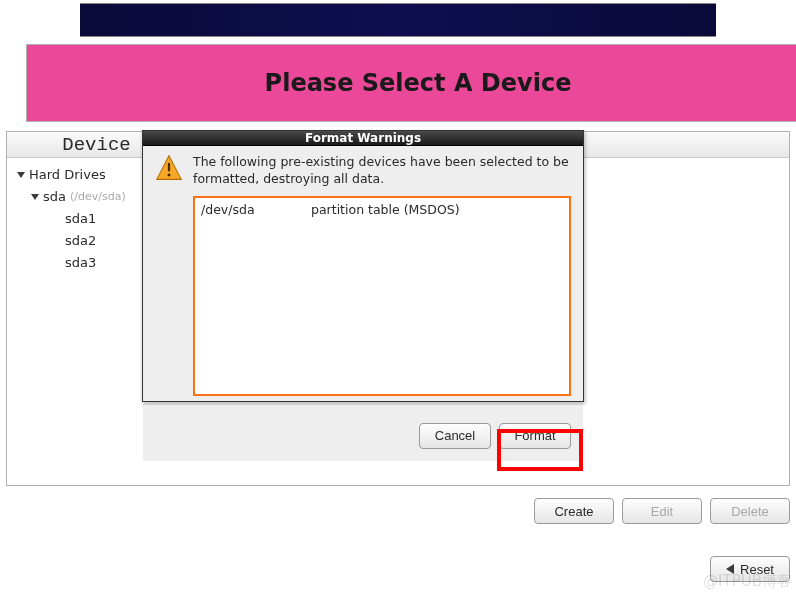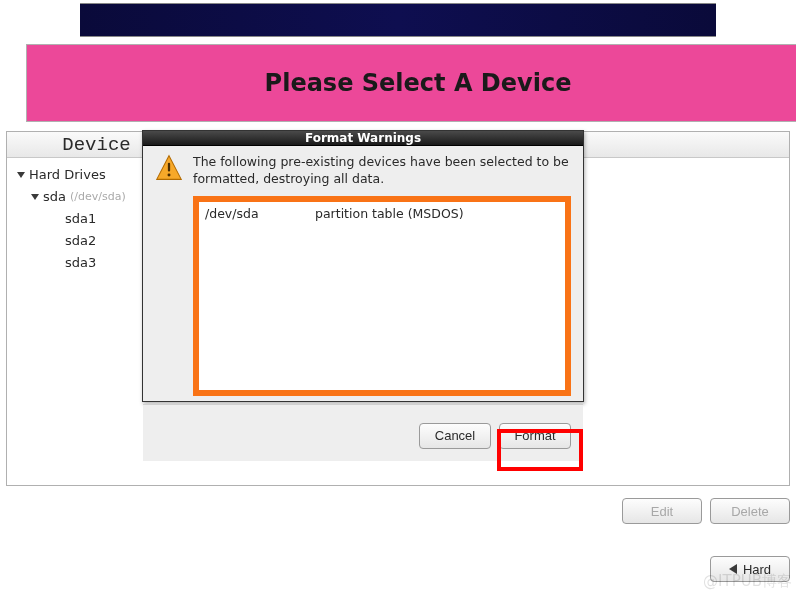--- a/index.html
+++ b/index.html
@@ -177,21 +177,21 @@
       height: 28px;
       flex-shrink: 0;
     }
     .dialog-msg {
       font-size: 12.5px;
       line-height: 1.35;
       color: #2a2a2a;
     }
     .dialog-list {
       margin-left: 38px;
-      border: 6px solid #f97316;
+      border: 2px solid #f97316;
       background: #ffffff;
       height: 200px;
       padding: 4px 6px;
       font-size: 12.5px;
       overflow: auto;
     }
     .dialog-list-row { display: flex; gap: 30px; line-height: 1.3; }
     .dialog-list-col1 { width: 80px; }
     .dialog-footer {
       padding: 18px 12px 12px;
@@ -244,28 +244,29 @@
     <div class="tree-row tree-indent-2">
       <span>sda2</span>
     </div>
     <div class="tree-row tree-indent-2">
       <span>sda3</span>
     </div>
   </div>
 </div>
 
 <div class="bottom-buttons">
+  <button class="btn">Create</button>
   <button class="btn" disabled="">Edit</button>
   <button class="btn" disabled="">Delete</button>
 </div>
 
 <div class="nav-buttons">
   <button class="btn">
     <span class="arrow-left"></span>
-    <span>Hard</span>
+    <span>Reset</span>
   </button>
 </div>
 
 <div class="dialog">
   <div class="dialog-titlebar">Format Warnings</div>
   <div class="dialog-body">
     <div class="dialog-msg-row">
       <svg class="warn-icon" viewBox="0 0 32 32">
         <polygon points="16,2 30,29 2,29" fill="#f7a829" stroke="#b36b00" stroke-width="1.2"></polygon>
         <rect x="14.7" y="10" width="2.6" height="10" rx="1.2" fill="#4a2b00"></rect>

